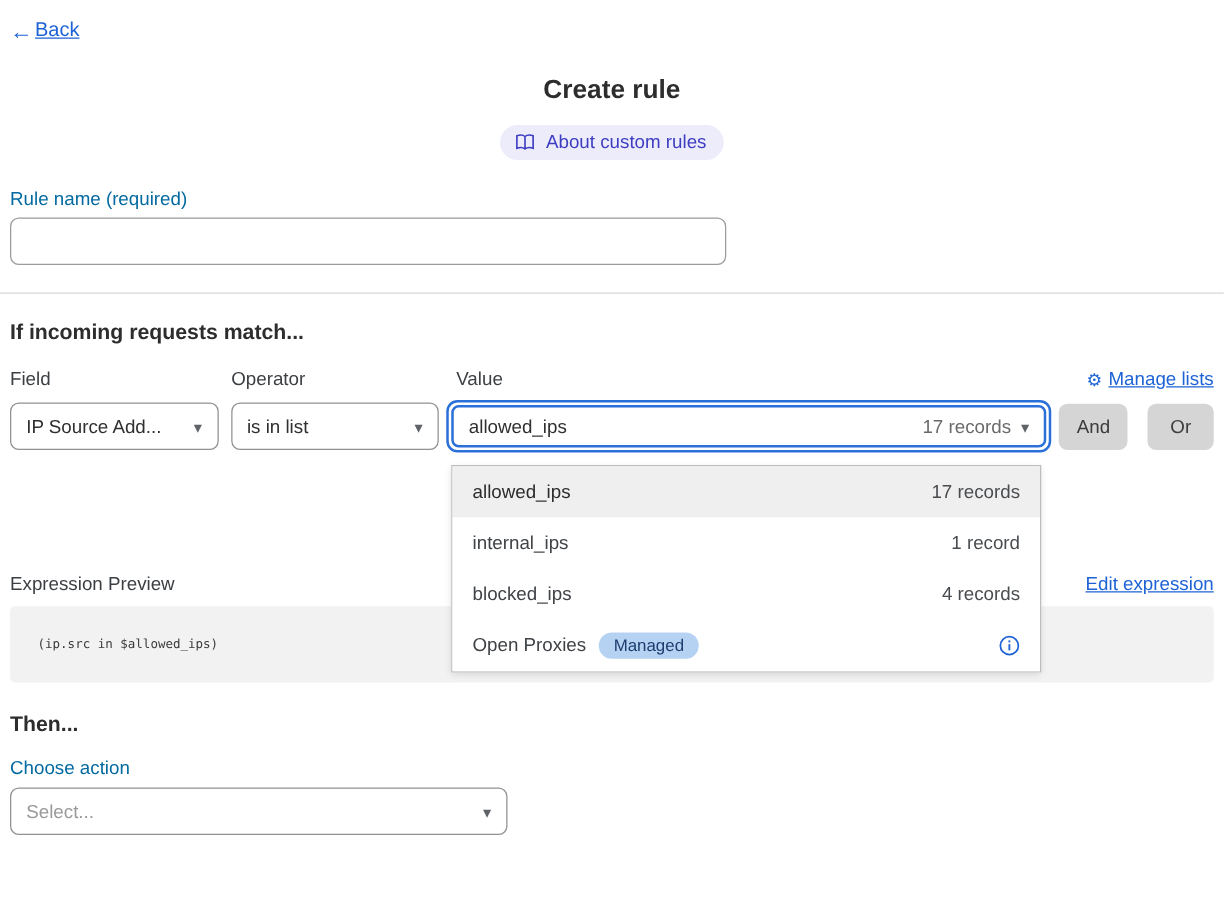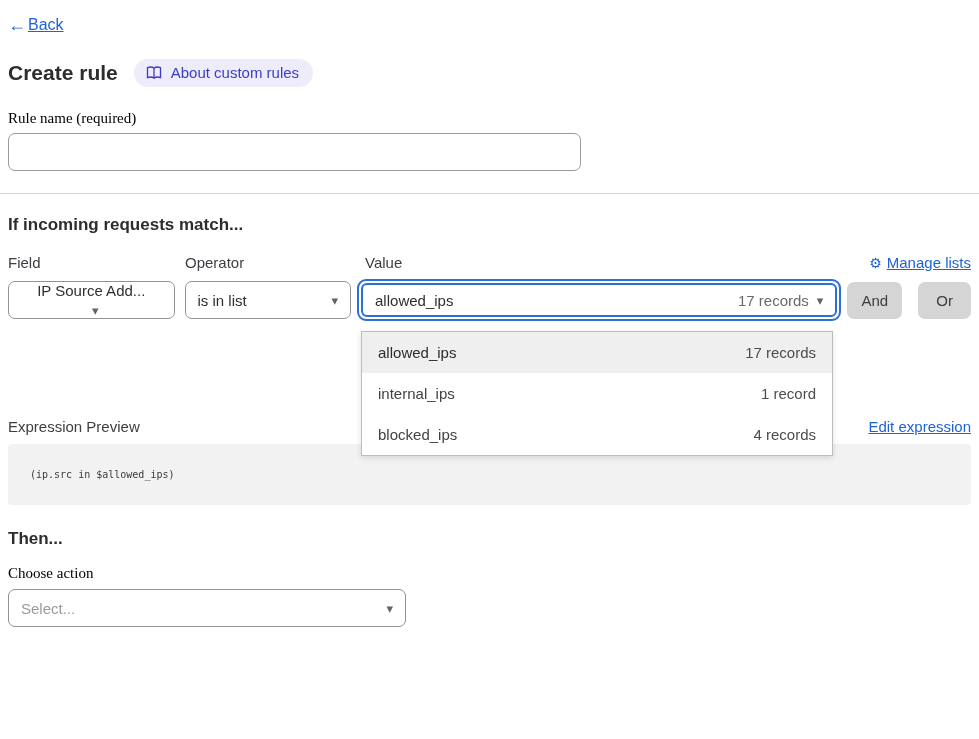--- a/index.html
+++ b/index.html
@@ -10,28 +10,28 @@
     font-size:15px; color:#3b3e42;
   }
   .page { position:relative; padding:0 8px; width:979px; }
 
   
   .back { display:inline-flex; align-items:center; margin-top:16px; color:#1e63d6; font-size:16px; cursor:pointer; text-decoration:none; }
   .back .arrow { margin-right:2px; font-size:18px; line-height:1; }
   .back .back-label { text-decoration:underline; }
 
   
-  .head-row { display:flex; align-items:center; gap:16px; margin-top:25px; }
+  .head-row { display:flex; align-items:center; gap:16px; margin-top:25px;flex-direction:column; }
   .page-title { font-size:21px; font-weight:bold; color:#2d2d2d; }
   .about-badge { display:inline-flex; align-items:center; gap:9px; background:#edecfb; color:#3d3dc2;
     border-radius:15px; padding:5px 14px 6px 12px; font-size:15px; cursor:pointer; }
   .about-badge svg { display:block; }
 
   
-  .field-label { margin-top:23px; color:#000000;font-family:Liberation Serif, serif; }
+  .field-label { margin-top:23px; color:#0369a1; }
   .rule-name-input { display:block; margin-top:6px; width:573px; height:38px; border:1px solid #9b9b9b;
     border-radius:7px; font-family:"Liberation Sans", sans-serif; font-size:15px; padding:0 12px; color:#2f2f2f; outline:none; }
   .help-text { margin-top:8px; color:#45484c; }
 
   .divider { height:1px; background:#d7d7d7; margin:22px -8px 0 -8px; }
 
   .section-heading { margin-top:21px; font-size:17px; font-weight:bold; color:#2d2d2d; }
 
   
   .cond-labels { display:flex; align-items:center; margin-top:19px; }
@@ -39,21 +39,21 @@
   .cond-labels .lbl-operator { width:180px; }
   .cond-labels .lbl-value { flex:1; }
   .manage-lists { display:inline-flex; align-items:center; gap:5px; color:#1e63d6; cursor:pointer; }
   .manage-lists .gear { font-size:14px; line-height:1; text-decoration:none; }
   .manage-lists .ml-label { text-decoration:underline; }
 
   .cond-row { display:flex; align-items:center; margin-top:8px; }
   .select-box { height:38px; border:1px solid #919191; border-radius:7px; background:#fff;
     display:flex; align-items:center; justify-content:space-between; padding:0 12px; cursor:pointer; color:#2f2f2f; }
   .caret { color:#5f6368; font-size:13px; margin-left:8px; }
-  .sel-field { width:167px; margin-right:10px;flex-direction:column; }
+  .sel-field { width:167px; margin-right:10px; }
   .sel-operator { width:167px; margin-right:6px; }
 
   .value-wrap { position:relative; width:486px; margin-right:4px; }
   .value-ring { border:2px solid #2b6fd8; border-radius:9px; padding:2px; background:#fff; }
   .value-inner { border:2px solid #2b6fd8; border-radius:6px; height:34px; display:flex; align-items:center;
     justify-content:space-between; padding:0 12px; cursor:pointer; }
   .value-inner .val-name { color:#2f2f2f; }
   .value-meta { display:flex; align-items:center; color:#6a6a6a; }
 
   .chip-btn { height:37px; border:none; border-radius:7px; background:#d5d5d5; color:#3c3c3c;
@@ -159,20 +159,33 @@
           <span class="dd-meta">17 records</span>
         </div>
         <div class="dd-row">
           <span class="dd-name">internal_ips</span>
           <span class="dd-meta">1 record</span>
         </div>
         <div class="dd-row">
           <span class="dd-name">blocked_ips</span>
           <span class="dd-meta">4 records</span>
         </div>
+        <div class="dd-row">
+          <span class="dd-left">
+            <span class="dd-name">Open Proxies</span>
+            <span class="managed-pill">Managed</span>
+          </span>
+          <span class="info-icon">
+            <svg width="17" height="17" viewBox="0 0 17 17">
+              <circle cx="8.5" cy="8.5" r="7.2" fill="none" stroke="#1e63d6" stroke-width="1.4"></circle>
+              <rect x="7.75" y="7.3" width="1.5" height="5" fill="#1e63d6"></rect>
+              <rect x="7.75" y="4.3" width="1.5" height="1.6" fill="#1e63d6"></rect>
+            </svg>
+          </span>
+        </div>
       </div>
     </div>
 
     <button class="chip-btn btn-and">And</button>
     <button class="chip-btn btn-or">Or</button>
   </div>
 
   <div class="expr-head">
     <span>Expression Preview</span>
     <span class="edit-expr">Edit expression</span>

